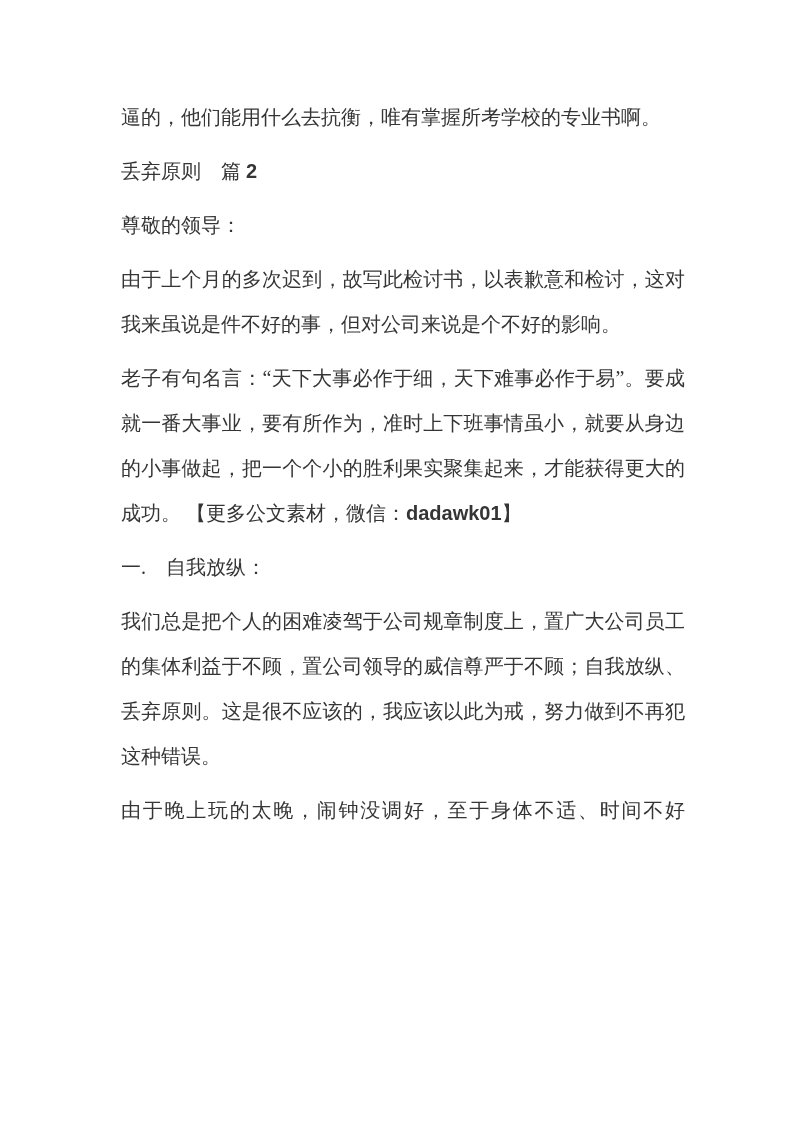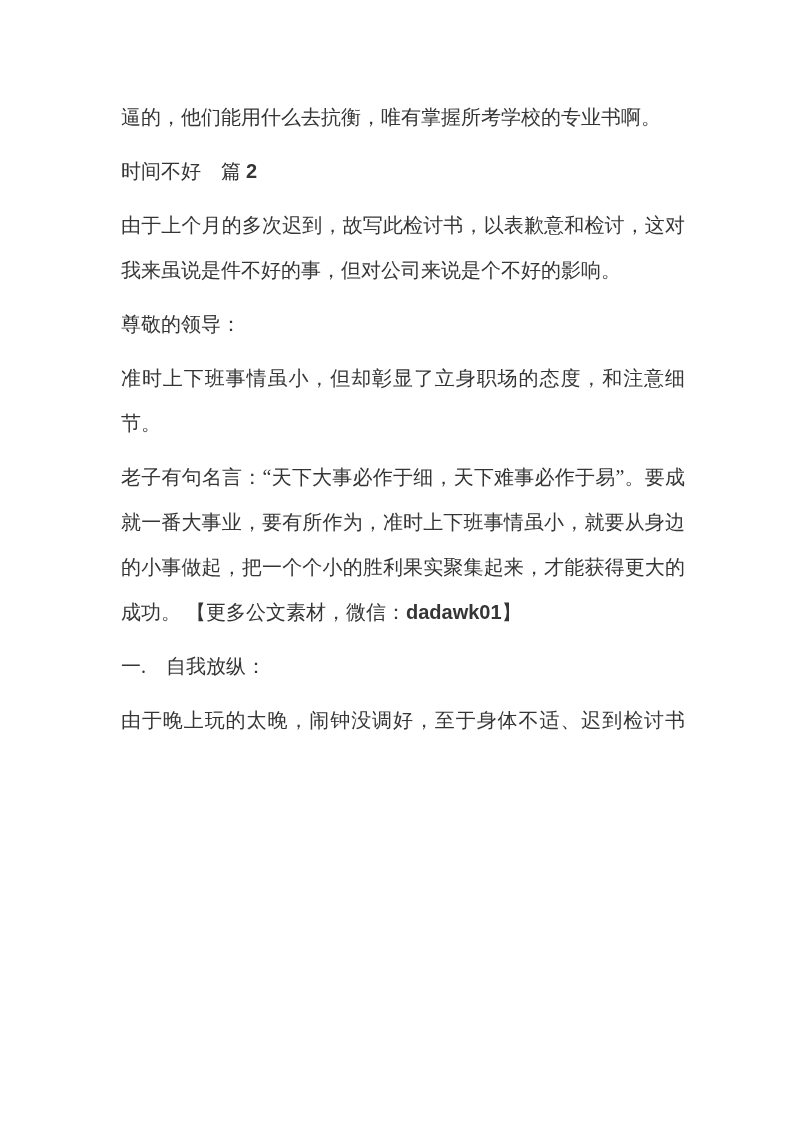--- a/index.html
+++ b/index.html
@@ -38,21 +38,21 @@
     font-family: "Liberation Sans", "DejaVu Sans", sans-serif;
     font-weight: 700;
   }
 </style>
 </head>
 <body>
 
 <div class="page" style="background: rgb(255, 255, 255);">
   <div class="doc-body" style="color: rgb(53, 53, 53);">
       <p class="para"><span>逼的，他们能用什么去抗衡，唯有掌握所考学校的专业书啊。</span></p>
-      <p class="para"><span>时间不好　篇 </span><span class="run-bold">2</span></p>
+      <p class="para"><span>丢弃原则　篇 </span><span class="run-bold">2</span></p>
+      <p class="para"><span>尊敬的领导：</span></p>
       <p class="para"><span>由于上个月的多次迟到，故写此检讨书，以表歉意和检讨，这对我来虽说是件不好的事，但对公司来说是个不好的影响。</span></p>
-      <p class="para"><span>尊敬的领导：</span></p>
-      <p class="para"><span>准时上下班事情虽小，但却彰显了立身职场的态度，和注意细节。</span></p>
       <p class="para"><span>老子有句名言：“天下大事必作于细，天下难事必作于易”。要成就一番大事业，要有所作为，准时上下班事情虽小，就要从身边的小事做起，把一个个小的胜利果实聚集起来，才能获得更大的成功。 【更多公文素材，微信：</span><span class="run-bold">dadawk01</span><span>】</span></p>
       <p class="para"><span>一.　自我放纵：</span></p>
-      <p class="para fill"><span>由于晚上玩的太晚，闹钟没调好，至于身体不适、迟到检讨书</span></p>
+      <p class="para"><span>我们总是把个人的困难凌驾于公司规章制度上，置广大公司员工的集体利益于不顾，置公司领导的威信尊严于不顾；自我放纵、丢弃原则。这是很不应该的，我应该以此为戒，努力做到不再犯这种错误。</span></p>
+      <p class="para fill"><span>由于晚上玩的太晚，闹钟没调好，至于身体不适、时间不好</span></p>
     </div>
 </div>
 
 </body></html>

